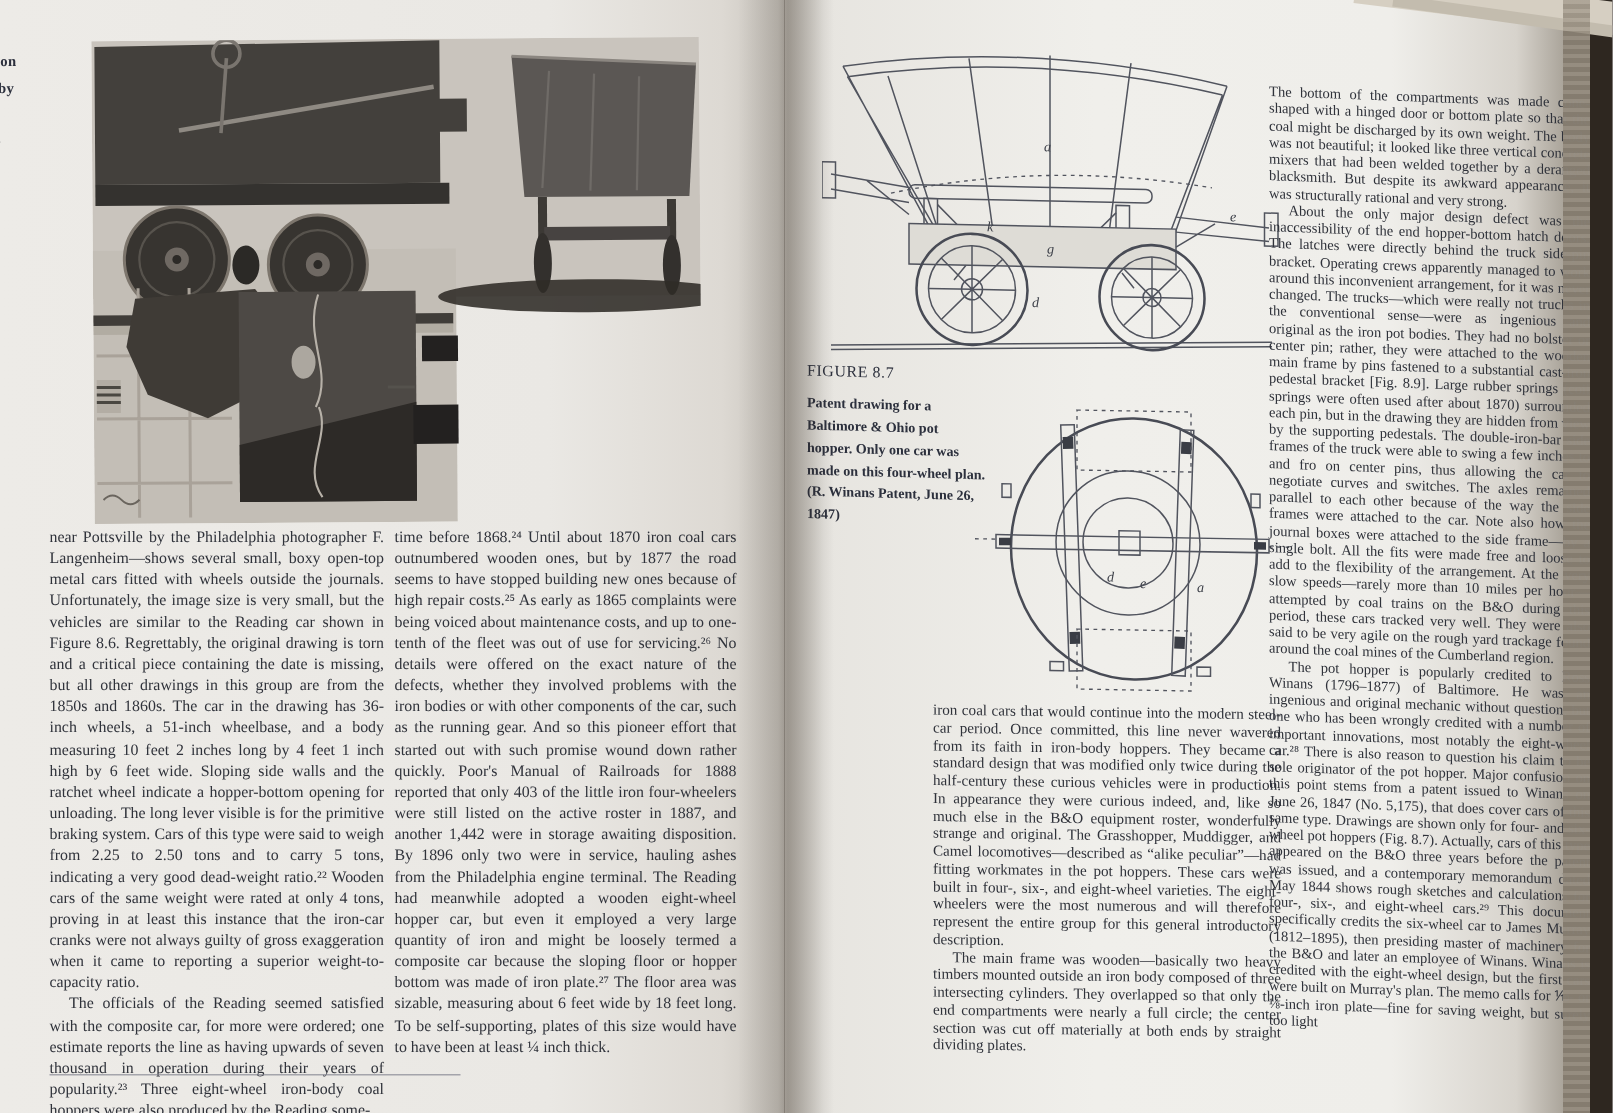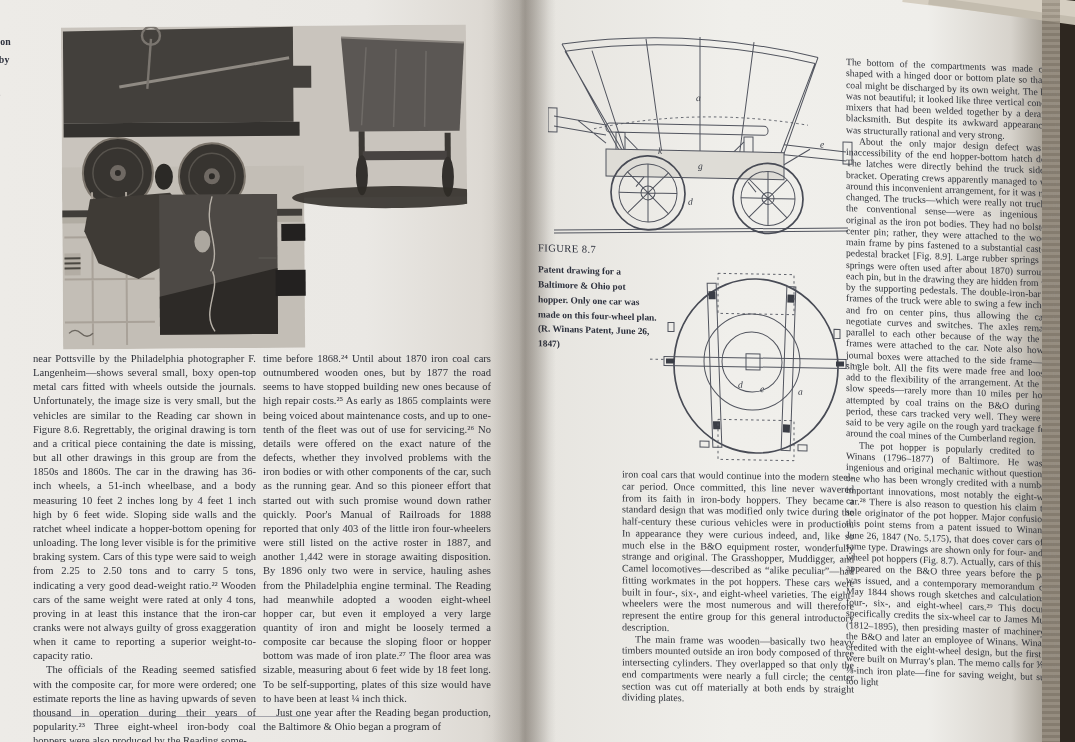--- a/index.html
+++ b/index.html
@@ -111,21 +111,20 @@
         <path d="M6,306 q6,-6 12,0 t12,0" stroke="#6a655e" stroke-width="1.3" fill="none"></path>
       </g>
     </svg>
 
     <div class="bodycol" id="l-col1">
       <p>near Pottsville by the Philadelphia photographer F. Langenheim—shows several small, boxy open-top metal cars fitted with wheels outside the journals. Unfortunately, the image size is very small, but the vehicles are similar to the Reading car shown in Figure 8.6. Regrettably, the original drawing is torn and a critical piece containing the date is missing, but all other drawings in this group are from the 1850s and 1860s. The car in the drawing has 36-inch wheels, a 51-inch wheelbase, and a body measuring 10 feet 2 inches long by 4 feet 1 inch high by 6 feet wide. Sloping side walls and the ratchet wheel indicate a hopper-bottom opening for unloading. The long lever visible is for the primitive braking system. Cars of this type were said to weigh from 2.25 to 2.50 tons and to carry 5 tons, indicating a very good dead-weight ratio.²² Wooden cars of the same weight were rated at only 4 tons, proving in at least this instance that the iron-car cranks were not always guilty of gross exaggeration when it came to reporting a superior weight-to-capacity ratio.</p>
       <p>The officials of the Reading seemed satisfied with the composite car, for more were ordered; one estimate reports the line as having upwards of seven thousand in operation during their years of popularity.²³ Three eight-wheel iron-body coal hoppers were also produced by the Reading some-</p>
     </div>
     <div class="bodycol" id="l-col2">
       <p>time before 1868.²⁴ Until about 1870 iron coal cars outnumbered wooden ones, but by 1877 the road seems to have stopped building new ones because of high repair costs.²⁵ As early as 1865 complaints were being voiced about maintenance costs, and up to one-tenth of the fleet was out of use for servicing.²⁶ No details were offered on the exact nature of the defects, whether they involved problems with the iron bodies or with other components of the car, such as the running gear. And so this pioneer effort that started out with such promise wound down rather quickly. Poor's Manual of Railroads for 1888 reported that only 403 of the little iron four-wheelers were still listed on the active roster in 1887, and another 1,442 were in storage awaiting disposition. By 1896 only two were in service, hauling ashes from the Philadelphia engine terminal. The Reading had meanwhile adopted a wooden eight-wheel hopper car, but even it employed a very large quantity of iron and might be loosely termed a composite car because the sloping floor or hopper bottom was made of iron plate.²⁷ The floor area was sizable, measuring about 6 feet wide by 18 feet long. To be self-supporting, plates of this size would have to have been at least ¼ inch thick.</p>
-      <p>Just one year after the Reading began production, the Baltimore &amp; Ohio began a program of</p>
     </div>
 
     <div class="footer-rule"></div>
   </div>
 
   <div class="page" id="right-page"></div>
 
   <svg id="fig-side" viewBox="0 0 305 228">
     <path class="ln" d="M6,220 L300,212 M6,223 L300,215"></path>
     <g>

